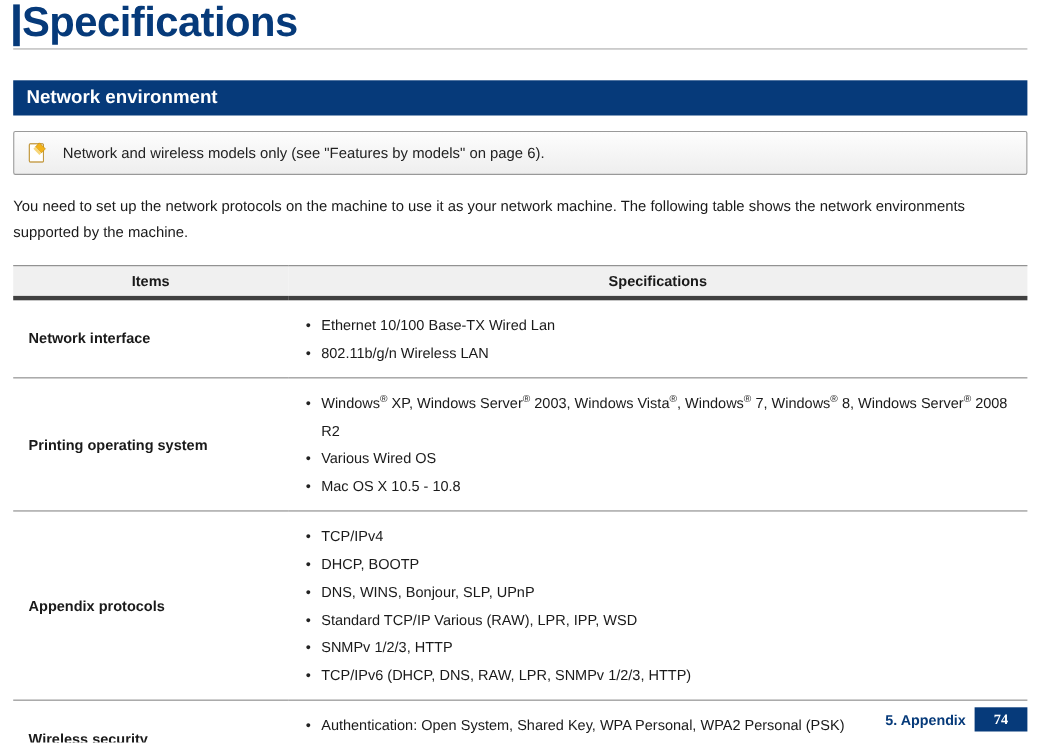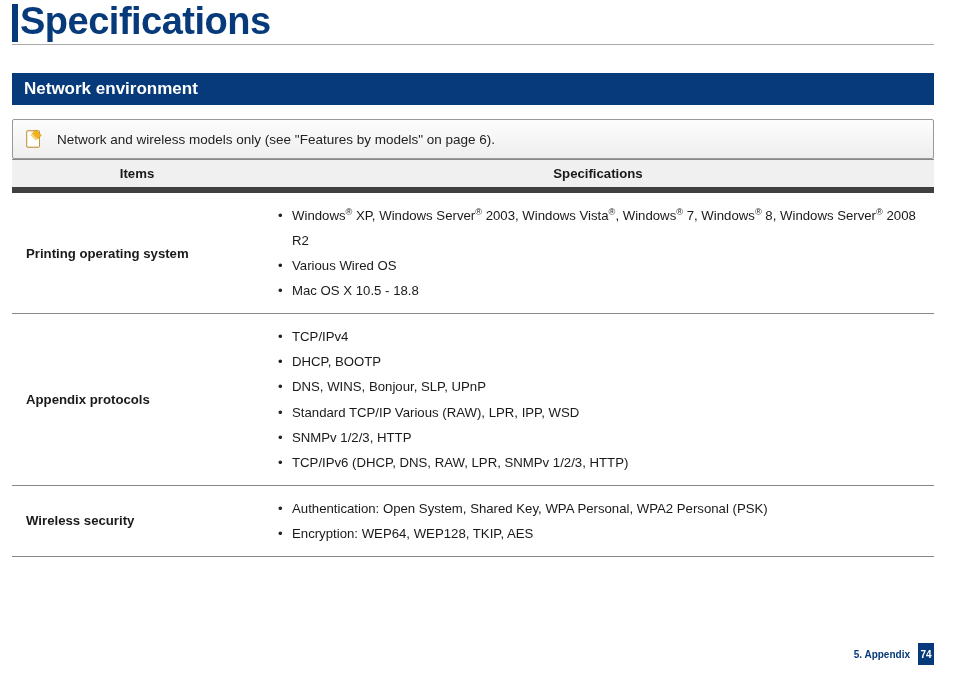--- a/index.html
+++ b/index.html
@@ -45,20 +45,21 @@
     margin: 4px 0 14px 0;
   }
   .note-box {
     border: 1px solid #999;
     border-radius: 2px;
     background: linear-gradient(#fdfdfd,#eeeeee);
     padding: 8px 10px;
     display: flex;
     align-items: center;
     gap: 12px;
+    margin-bottom: 18px;
     font-size: 13.5px;
     color: #222;
   }
   .note-icon {
     width: 22px;
     height: 22px;
     flex: 0 0 22px;
   }
   .intro {
     font-size: 13.5px;
@@ -66,21 +67,21 @@
     margin-bottom: 18px;
   }
   table.spec {
     width: 100%;
     border-collapse: collapse;
     font-size: 13.2px;
   }
   table.spec th {
     background: #f0f0f0;
     border-top: 1px solid #888;
-    border-bottom: 6px solid #404040;
+    border-bottom: 4px solid #404040;
     font-weight: 700;
     padding: 6px 10px;
     text-align: center;
   }
   table.spec th:first-child { width: 250px; }
   table.spec td {
     border-bottom: 1px solid #888;
     padding: 10px 14px;
     vertical-align: middle;
   }
@@ -105,35 +106,36 @@
     color: #222;
   }
   sup { font-size: 0.7em; }
   .footer {
     position: absolute;
     bottom: 10px;
     right: 20px;
     display: flex;
     align-items: center;
     gap: 8px;
-    font-size: 10px;
+    font-size: 13px;
   }
   .footer .chapter {
     color: #063a7a;
     font-weight: 700;
   }
   .footer .pagebox {
     background: #063a7a;
     color: #fff;
     font-weight: 700;
-    width: 16px;
+    width: 48px;
     height: 22px;
     display: flex;
     align-items: center;
     justify-content: center;
+    font-family: Liberation Serif, serif;
   }
 </style>
 </head>
 <body>
 
 <div class="page">
   <div class="title-row">
     <div class="left-tick"></div>
     <h1 class="title">Specifications</h1>
   </div>
@@ -145,36 +147,46 @@
       <svg viewBox="0 0 24 24" width="22" height="22">
         <rect x="4" y="3" width="14" height="18" rx="1" fill="#fff" stroke="#b88a2a" stroke-width="1"></rect>
         <rect x="4" y="3" width="14" height="18" rx="1" fill="none" stroke="#caa24a" stroke-width="0.6"></rect>
         <path d="M14 2 L20 8 L16 12 L10 6 Z" fill="#f2b21a" stroke="#b57e00" stroke-width="0.5"></path>
         <path d="M10 6 L16 12 L14 14 L8 8 Z" fill="#f7d67a"></path>
       </svg>
     </span>
     <span>Network and wireless models only (see "Features by models" on page 6).</span>
   </div>
 
+  <p class="intro">You need to set up the network protocols on the machine to use it as your network machine. The following table shows the network environments supported by the machine.</p>
 
   <table class="spec">
     <thead>
       <tr>
         <th>Items</th>
         <th>Specifications</th>
       </tr>
     </thead>
     <tbody id="spec-body">
         <tr>
+          <td class="item-name">Network interface</td>
+          <td>
+            <ul class="spec-list">
+              <li>Ethernet 10/100 Base-TX Wired Lan</li>
+              <li>802.11b/g/n Wireless LAN</li>
+            </ul>
+          </td>
+        </tr>
+        <tr>
           <td class="item-name">Printing operating system</td>
           <td>
             <ul class="spec-list">
               <li>Windows<sup>®</sup> XP, Windows Server<sup>®</sup> 2003, Windows Vista<sup>®</sup>, Windows<sup>®</sup> 7, Windows<sup>®</sup> 8, Windows Server<sup>®</sup> 2008 R2</li>
               <li>Various Wired OS</li>
-              <li>Mac OS X 10.5 - 18.8</li>
+              <li>Mac OS X 10.5 - 10.8</li>
             </ul>
           </td>
         </tr>
         <tr>
           <td class="item-name">Appendix protocols</td>
           <td>
             <ul class="spec-list">
               <li>TCP/IPv4</li>
               <li>DHCP, BOOTP</li>
               <li>DNS, WINS, Bonjour, SLP, UPnP</li>

